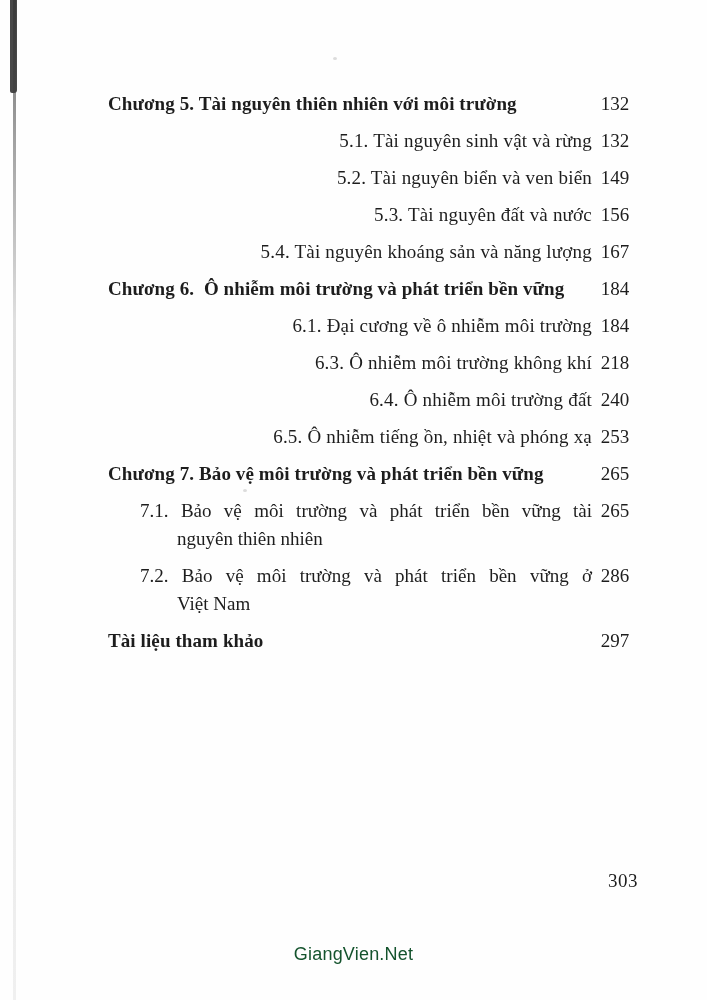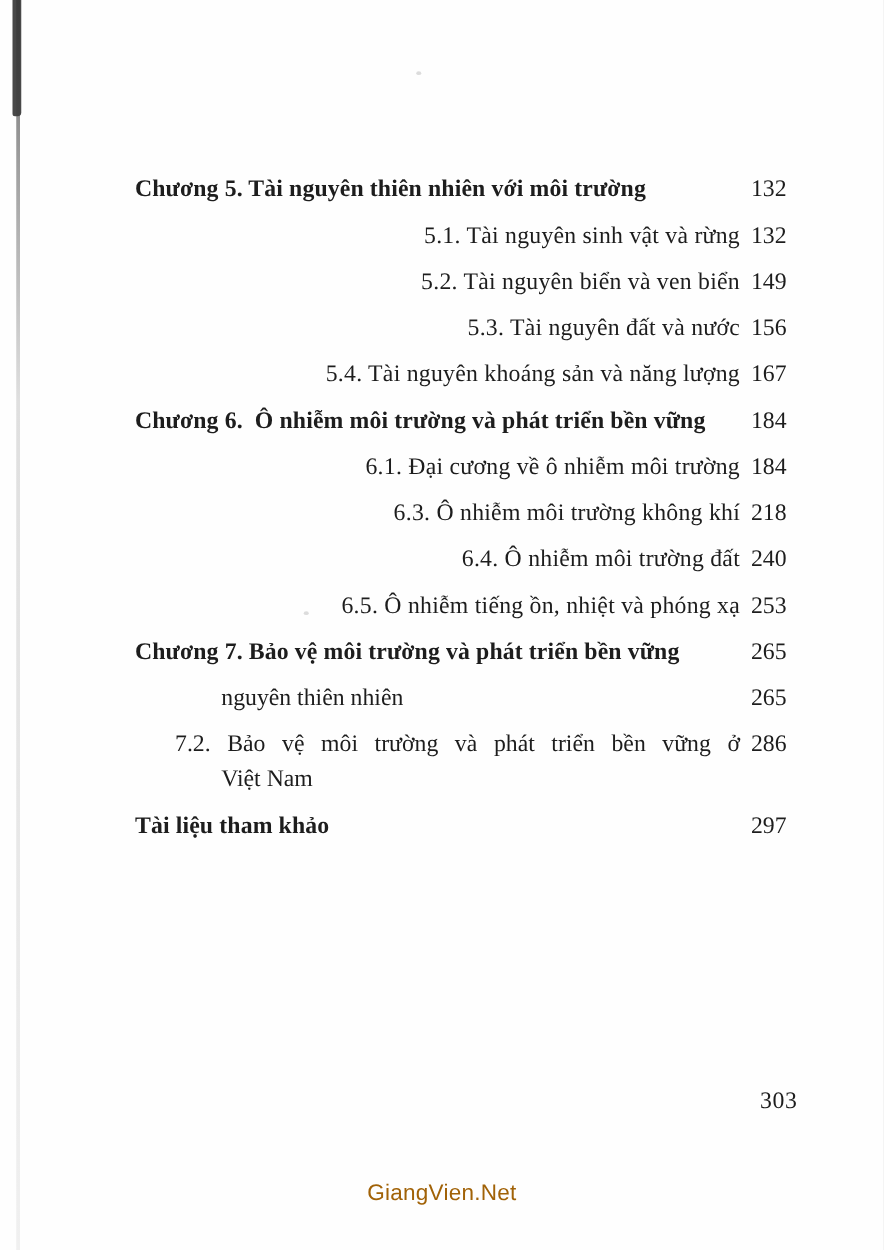--- a/index.html
+++ b/index.html
@@ -43,21 +43,20 @@
   }
   .speck-1 { left: 333px; top: 57px; }
   .speck-2 { left: 243px; top: 489px; }
 
   
   .toc {
     position: absolute;
     left: 108px;
     top: 90px;
     width: 530px;
-    margin-top: 48px;
   }
   .toc-row {
     display: flex;
     align-items: flex-start;
     margin-bottom: 9px;
     line-height: 28px;
   }
   .toc-label {
     flex: 1;
     font-size: 19px;
@@ -171,20 +170,21 @@
       <span class="toc-pagenum">253</span>
     </div>
 
     <div class="toc-row chapter">
       <span class="toc-label">Chương 7. Bảo vệ môi trường và phát triển bền vững</span>
       <span class="toc-pagenum">265</span>
     </div>
 
     <div class="toc-row multiline">
       <span class="toc-label">
+          <span class="line-1">7.1. Bảo vệ môi trường và phát triển bền vững tài</span>
           <span class="line-2">nguyên thiên nhiên</span>
         </span>
       <span class="toc-pagenum">265</span>
     </div>
 
     <div class="toc-row multiline">
       <span class="toc-label">
           <span class="line-1">7.2. Bảo vệ môi trường và phát triển bền vững ở</span>
           <span class="line-2">Việt Nam</span>
         </span>
@@ -193,15 +193,15 @@
 
     <div class="toc-row chapter">
       <span class="toc-label">Tài liệu tham khảo</span>
       <span class="toc-pagenum">297</span>
     </div>
 
   </div>
 
   <div class="folio">303</div>
 
-  <div class="watermark" style="color: #a16207;">GiangVien.Net</div>
+  <div class="watermark" style="color: #14532d;">GiangVien.Net</div>
 
 </div>
 
 </body></html>

